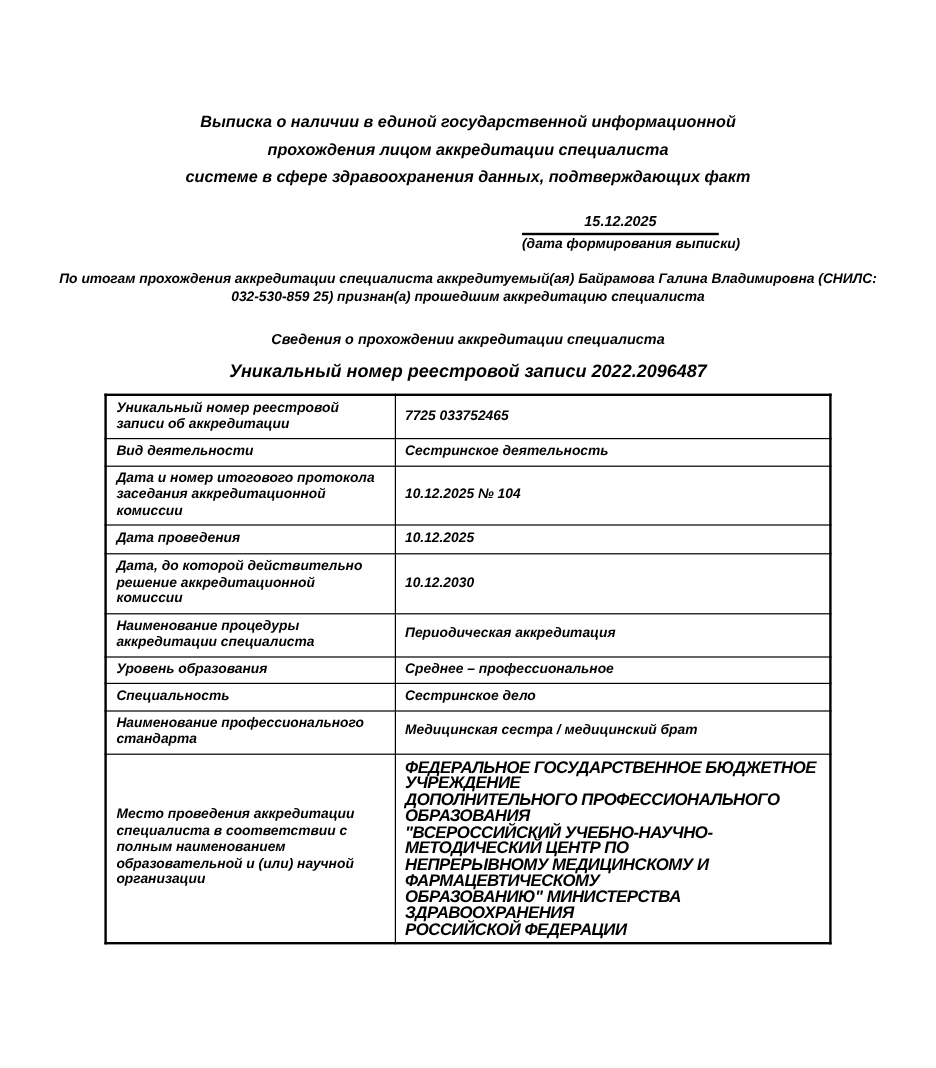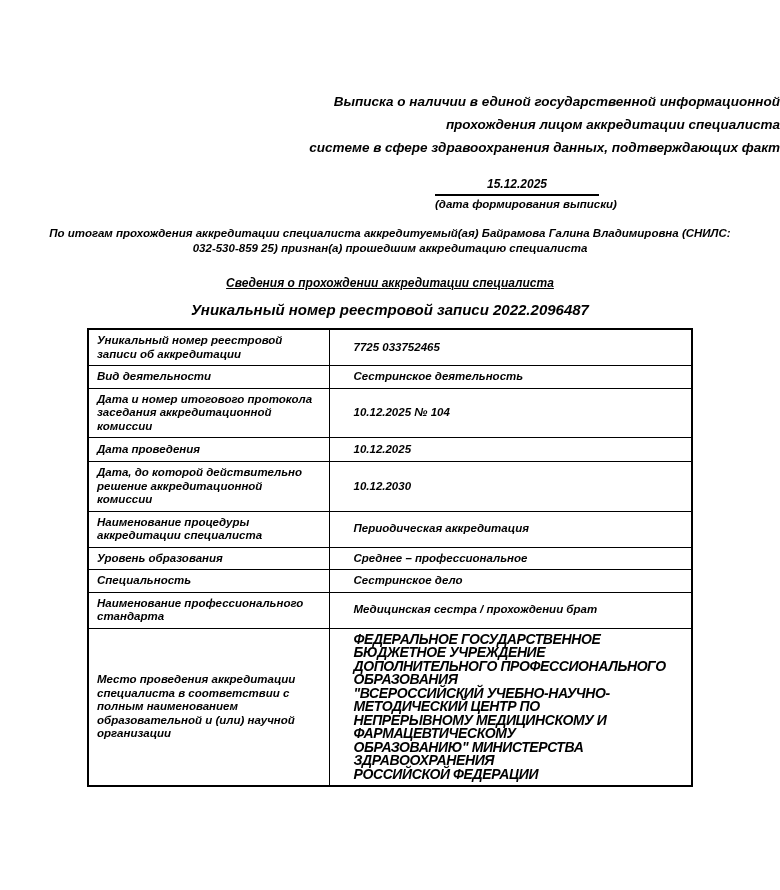--- a/index.html
+++ b/index.html
@@ -16,21 +16,21 @@
     font-weight: bold;
     overflow: hidden;
   }
   .page {
     position: relative;
     width: 780px;
     height: 890px;
   }
   .title {
     margin: 90px auto 0 auto;
-    text-align: right;
+    text-align: center;
     font-size: 13.5px;
     line-height: 23px;
   }
   .date-block {
     margin-top: 18px;
     margin-left: 435px;
     width: 164px;
   }
   .date-value {
     text-align: center;
@@ -47,21 +47,20 @@
   .intro {
     margin-top: 16px;
     text-align: center;
     font-size: 11.5px;
     line-height: 15px;
   }
   .section-heading {
     margin-top: 20px;
     text-align: center;
     font-size: 12px;
-    text-decoration: underline;
   }
   .registry-heading {
     margin-top: 11px;
     text-align: center;
     font-size: 15px;
   }
   table.acc {
     margin: 10px auto 0 auto;
     width: 604px;
     border-collapse: collapse;
@@ -71,21 +70,21 @@
   col.c1 { width: 241px; }
   col.c2 { width: 363px; }
   .acc td {
     border: 1.5px solid #000;
     font-size: 11.5px;
     line-height: 13.5px;
     vertical-align: middle;
     padding: 4px 8px;
   }
   .acc td.value {
-    padding-left: 24px;
+    padding-left: 8px;
     white-space: pre-line;
     margin-left: 48px;
   }
   .acc tr:nth-child(1)  { height: 33px; }
   .acc tr:nth-child(2)  { height: 22px; }
   .acc tr:nth-child(3)  { height: 32px; }
   .acc tr:nth-child(4)  { height: 24px; }
   .acc tr:nth-child(5)  { height: 32px; }
   .acc tr:nth-child(6)  { height: 35px; }
   .acc tr:nth-child(7)  { height: 22px; }
@@ -155,21 +154,21 @@
       <tr>
         <td class="label">Уровень образования</td>
         <td class="value">Среднее – профессиональное</td>
       </tr>
       <tr>
         <td class="label">Специальность</td>
         <td class="value">Сестринское дело</td>
       </tr>
       <tr>
         <td class="label">Наименование профессионального стандарта</td>
-        <td class="value">Медицинская сестра / прохождении брат</td>
+        <td class="value">Медицинская сестра / медицинский брат</td>
       </tr>
       <tr>
         <td class="label">Место проведения аккредитации специалиста в соответствии с полным наименованием образовательной и (или) научной организации</td>
         <td class="value">ФЕДЕРАЛЬНОЕ ГОСУДАРСТВЕННОЕ БЮДЖЕТНОЕ УЧРЕЖДЕНИЕ
 ДОПОЛНИТЕЛЬНОГО ПРОФЕССИОНАЛЬНОГО ОБРАЗОВАНИЯ
 "ВСЕРОССИЙСКИЙ УЧЕБНО-НАУЧНО-МЕТОДИЧЕСКИЙ ЦЕНТР ПО
 НЕПРЕРЫВНОМУ МЕДИЦИНСКОМУ И ФАРМАЦЕВТИЧЕСКОМУ
 ОБРАЗОВАНИЮ" МИНИСТЕРСТВА ЗДРАВООХРАНЕНИЯ
 РОССИЙСКОЙ ФЕДЕРАЦИИ</td>
       </tr>

